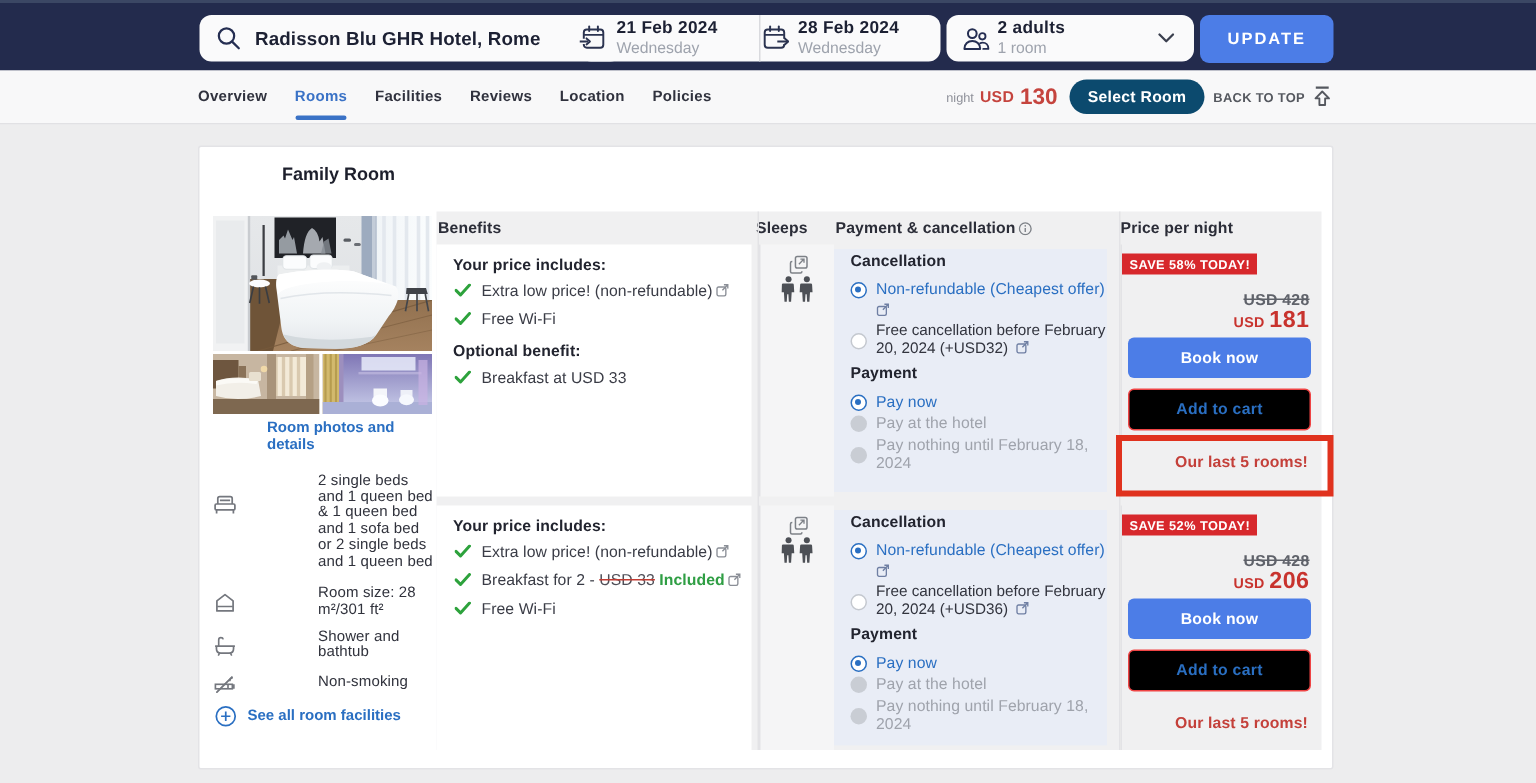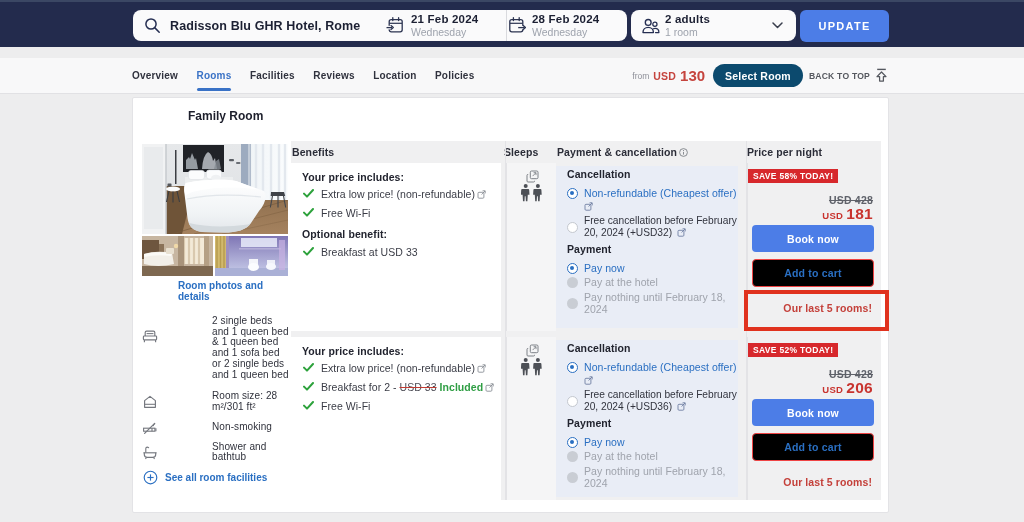--- a/index.html
+++ b/index.html
@@ -19,21 +19,21 @@
   .vdiv { width:1px; height:31px; background:#d9dade; flex:none; }
   .dtxt { margin-left:6px; line-height:1; }
   .dtxt .d1 { font-size:11.5px; font-weight:700; color:#1c2033; letter-spacing:.2px; }
   .dtxt .d2 { font-size:10.5px; color:#9ea3ad; margin-top:2px; }
   .guests-box { left:499px; top:8px; width:165px; height:31px; padding-left:9px; }
   .guests-box .gtxt { margin-left:4px; line-height:1; }
   .guests-box .chev { position:absolute; right:13px; top:12px; }
   .update-btn { position:absolute; left:668px; top:8px; width:89px; height:32px; background:#4c7de7; border:none; border-radius:6px; color:#fff; font-family:inherit; font-size:11px; font-weight:700; letter-spacing:1.3px; cursor:pointer; }
 
   
-  .subnav { position:absolute; left:0; top:58px; width:1024px; height:36px; background:#f8f8f9; border-bottom:1px solid #e1e1e4; }
+  .subnav { position:absolute; left:0; top:47px; width:1024px; height:36px; background:#f8f8f9; border-bottom:1px solid #e1e1e4; }
   .subnav-inner { position:absolute; left:132px; top:0; width:760px; height:35px; display:flex; align-items:center; }
   .tabs { display:flex; align-items:center; height:100%; }
   .tab { position:relative; height:100%; display:flex; align-items:center; margin-right:18.5px; font-size:10px; font-weight:600; letter-spacing:.2px; color:#30323e; cursor:pointer; }
   .tab.active { color:#3a72c6; }
   .tab.active::after { content:""; position:absolute; left:0; right:0; bottom:2px; height:3px; border-radius:2px; background:#3a72c6; }
   .nav-right { position:absolute; right:4px; top:0; height:100%; display:flex; align-items:center; }
   .from-lbl { font-size:8.5px; color:#8d8f98; margin-right:4px; }
   .from-cur { font-size:10.5px; font-weight:700; color:#c5443e; margin-right:4px; letter-spacing:.2px; }
   .from-amt { font-size:15px; font-weight:700; color:#c5443e; letter-spacing:0; }
   .select-room-btn { margin-left:8px; height:23px; padding:0 12px; background:#0c4a6e; color:#fff; border:none; border-radius:12px; font-family:inherit; font-size:10.5px; font-weight:700; letter-spacing:.2px; cursor:pointer; }
@@ -187,21 +187,21 @@
     <div class="subnav-inner">
       <div class="tabs">
         <div class="tab">Overview</div>
         <div class="tab active">Rooms</div>
         <div class="tab">Facilities</div>
         <div class="tab">Reviews</div>
         <div class="tab">Location</div>
         <div class="tab">Policies</div>
       </div>
       <div class="nav-right">
-        <span class="from-lbl">from</span>
+        <span class="from-lbl">night</span>
         <span class="from-cur">USD</span>
         <span class="from-amt">130</span>
         <button class="select-room-btn">Select Room</button>
         <span class="btt">
             <span>BACK TO TOP</span>
             <svg width="13" height="15" viewBox="0 0 13 15" fill="none">
               <line x1="2.2" y1="1.4" x2="10.8" y2="1.4" stroke="#55585f" stroke-width="1.4"></line>
               <path d="M6.5 4 L2 8.6 H4.6 V13 H8.4 V8.6 H11 Z" stroke="#55585f" stroke-width="1.25" fill="none" stroke-linejoin="round"></path>
             </svg>
           </span>
@@ -323,39 +323,39 @@
                 <svg width="16" height="15" viewBox="0 0 16 15" fill="none">
                   <path d="M2.6 13.3 V6.6 L8 2.4 L13.4 6.6 V13.3 Z" stroke="#74777e" stroke-width="1.15" stroke-linejoin="round"></path>
                   <path d="M2.8 10.3 h10.4" stroke="#74777e" stroke-width="1.05"></path>
                 </svg>
               </span>
             <span class="ftx">Room size: 28 m²/301 ft²</span>
           </div>
           <div class="fac-item">
             <span class="fic">
                 <svg width="16" height="15" viewBox="0 0 16 15" fill="none">
+                  <path d="M3.8 7.6 V3.6 q0-1.5 1.5-1.5 q1.3 0 1.5 1.1" stroke="#74777e" stroke-width="1.1" fill="none"></path>
+                  <path d="M1.4 7.8 h13.2" stroke="#74777e" stroke-width="1.15"></path>
+                  <path d="M2.3 7.8 v1.7 q0 2.9 3 2.9 h5.4 q3 0 3-2.9 v-1.7" stroke="#74777e" stroke-width="1.15" fill="none"></path>
+                  <path d="M4.4 12.4 l-0.9 1.7 M11.6 12.4 l0.9 1.7" stroke="#74777e" stroke-width="1.05"></path>
+                </svg>
+              </span>
+            <span class="ftx">Shower and bathtub</span>
+          </div>
+          <div class="fac-item">
+            <span class="fic">
+                <svg width="16" height="15" viewBox="0 0 16 15" fill="none">
                   <rect x="1.6" y="8.2" width="11.3" height="3" stroke="#74777e" stroke-width="1.1"></rect>
                   <line x1="10" y1="8.2" x2="10" y2="11.2" stroke="#74777e" stroke-width="1.1"></line>
                   <line x1="13.9" y1="8.2" x2="13.9" y2="11.2" stroke="#74777e" stroke-width="1.1"></line>
                   <path d="M11.2 6.2 q0-2.2 2-2.4" stroke="#74777e" stroke-width="1" fill="none"></path>
                   <line x1="2.6" y1="13.4" x2="12.6" y2="3.4" stroke="#74777e" stroke-width="1.25" stroke-linecap="round"></line>
                 </svg>
               </span>
             <span class="ftx">Non-smoking</span>
-          </div>
-          <div class="fac-item">
-            <span class="fic">
-                <svg width="16" height="15" viewBox="0 0 16 15" fill="none">
-                  <path d="M3.8 7.6 V3.6 q0-1.5 1.5-1.5 q1.3 0 1.5 1.1" stroke="#74777e" stroke-width="1.1" fill="none"></path>
-                  <path d="M1.4 7.8 h13.2" stroke="#74777e" stroke-width="1.15"></path>
-                  <path d="M2.3 7.8 v1.7 q0 2.9 3 2.9 h5.4 q3 0 3-2.9 v-1.7" stroke="#74777e" stroke-width="1.15" fill="none"></path>
-                  <path d="M4.4 12.4 l-0.9 1.7 M11.6 12.4 l0.9 1.7" stroke="#74777e" stroke-width="1.05"></path>
-                </svg>
-              </span>
-            <span class="ftx">Shower and bathtub</span>
           </div>
           <div class="see-all">
             <span class="fic">
                 <svg width="15" height="15" viewBox="0 0 15 15" fill="none">
                   <circle cx="7.5" cy="7.5" r="6.3" stroke="#2a6fc2" stroke-width="1.15"></circle>
                   <line x1="7.5" y1="4.4" x2="7.5" y2="10.6" stroke="#2a6fc2" stroke-width="1.15"></line>
                   <line x1="4.4" y1="7.5" x2="10.6" y2="7.5" stroke="#2a6fc2" stroke-width="1.15"></line>
                 </svg>
               </span>
             <span class="ftx">See all room facilities</span>

